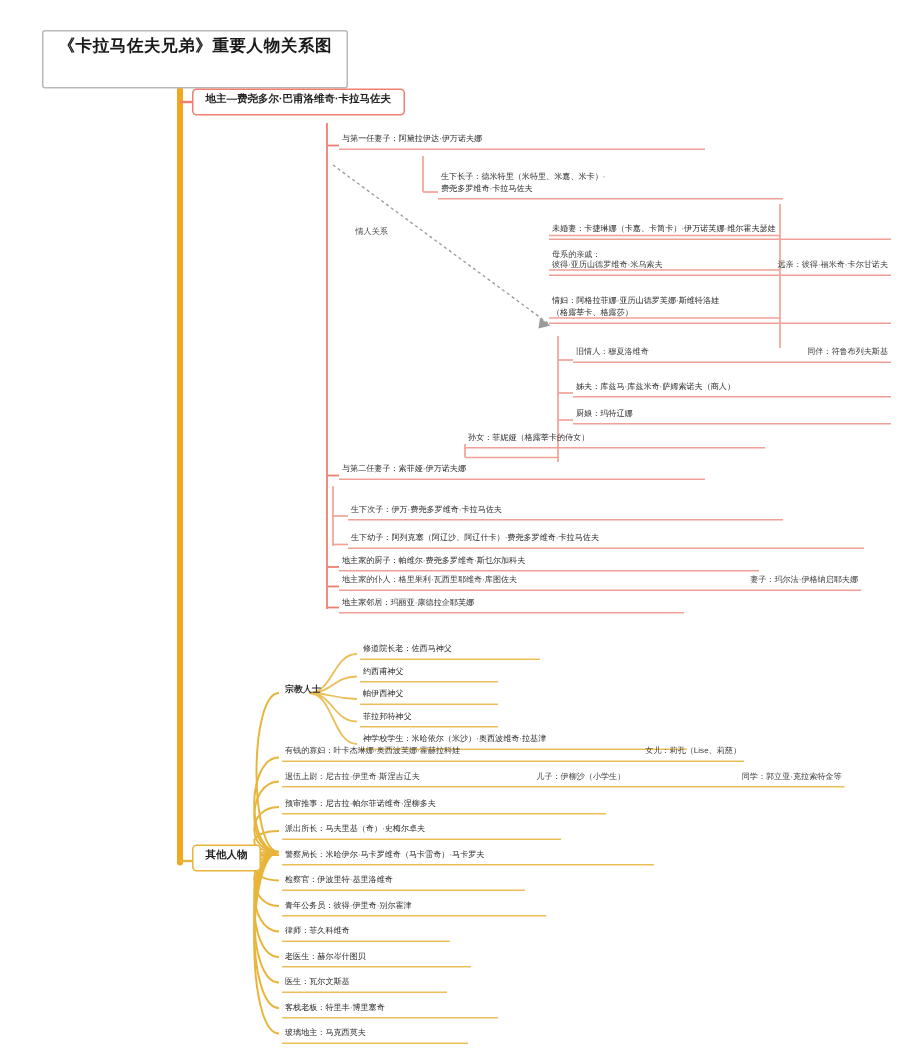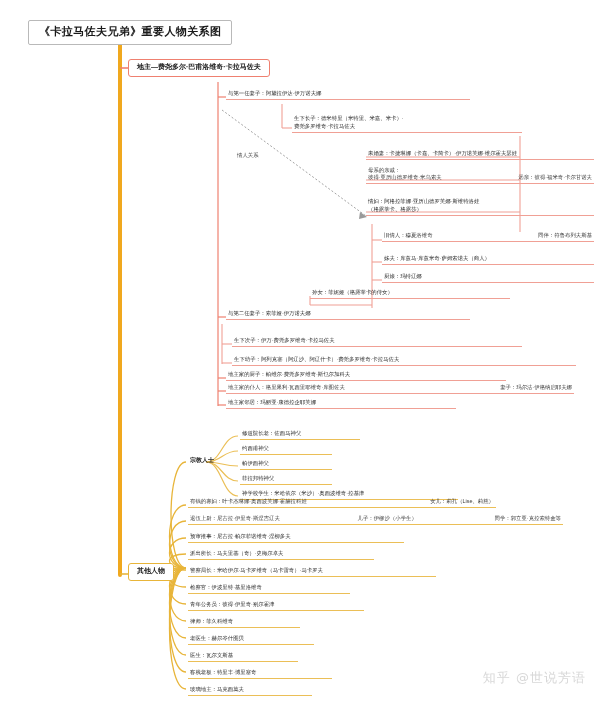--- a/index.html
+++ b/index.html
@@ -26,21 +26,21 @@
     display: flex;
     align-items: center;
     white-space: nowrap;
     line-height: 1.25;
   }
   
   .title-box {
     border: 1px solid #b9b9b9;
     background: #ffffff;
     border-radius: 2px;
-    padding: 4px 10px 5px 10px;
+    padding: 4px 10px 19px 10px;
     font-size: 11px;
     color: #1a1a1a;
     font-weight: bold;
     letter-spacing: 0.4px;
   }
   
   .sal-box {
     border: 1px solid #ef8070;
     background: #ffffff;
     border-radius: 3px;
@@ -240,15 +240,14 @@
   <div class="node gold-under" style="left:188px; top:549px; width:186px;">派出所长：马夫里基（奇）·史梅尔卓夫</div>
   <div class="node gold-under" style="left:188px; top:566px; width:248px;">警察局长：米哈伊尔·马卡罗维奇（马卡雷奇）·马卡罗夫</div>
   <div class="node gold-under" style="left:188px; top:583px; width:162px;">检察官：伊波里特·基里洛维奇</div>
   <div class="node gold-under" style="left:188px; top:600px; width:176px;">青年公务员：彼得·伊里奇·别尔霍津</div>
   <div class="node gold-under" style="left:188px; top:617px; width:112px;">律师：菲久科维奇</div>
   <div class="node gold-under" style="left:188px; top:634px; width:126px;">老医生：赫尔岑什图贝</div>
   <div class="node gold-under" style="left:188px; top:651px; width:110px;">医生：瓦尔文斯基</div>
   <div class="node gold-under" style="left:188px; top:668px; width:144px;">客栈老板：特里丰·博里塞奇</div>
   <div class="node gold-under" style="left:188px; top:685px; width:124px;">玻璃地主：马克西莫夫</div>
 
-  <div class="watermark">知乎 @世说芳语</div>
 
 </div>
 
 </body></html>

